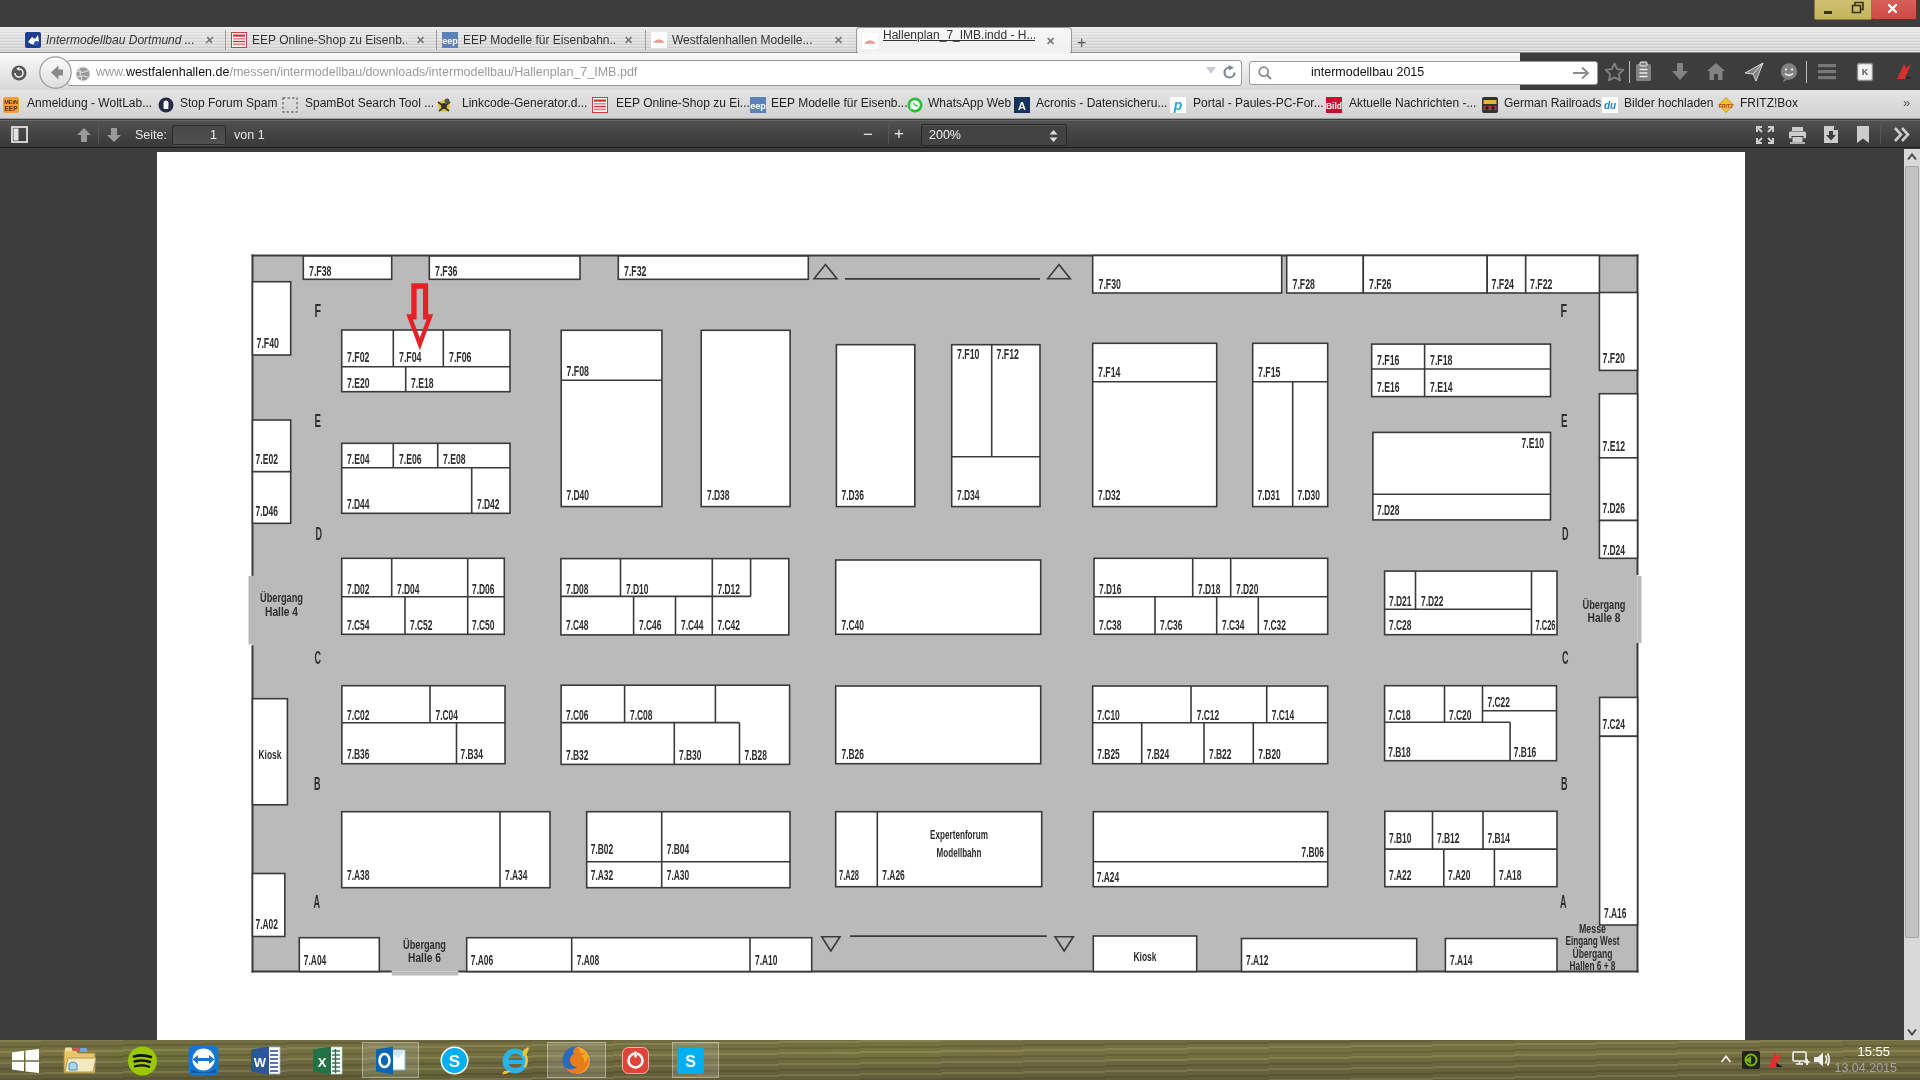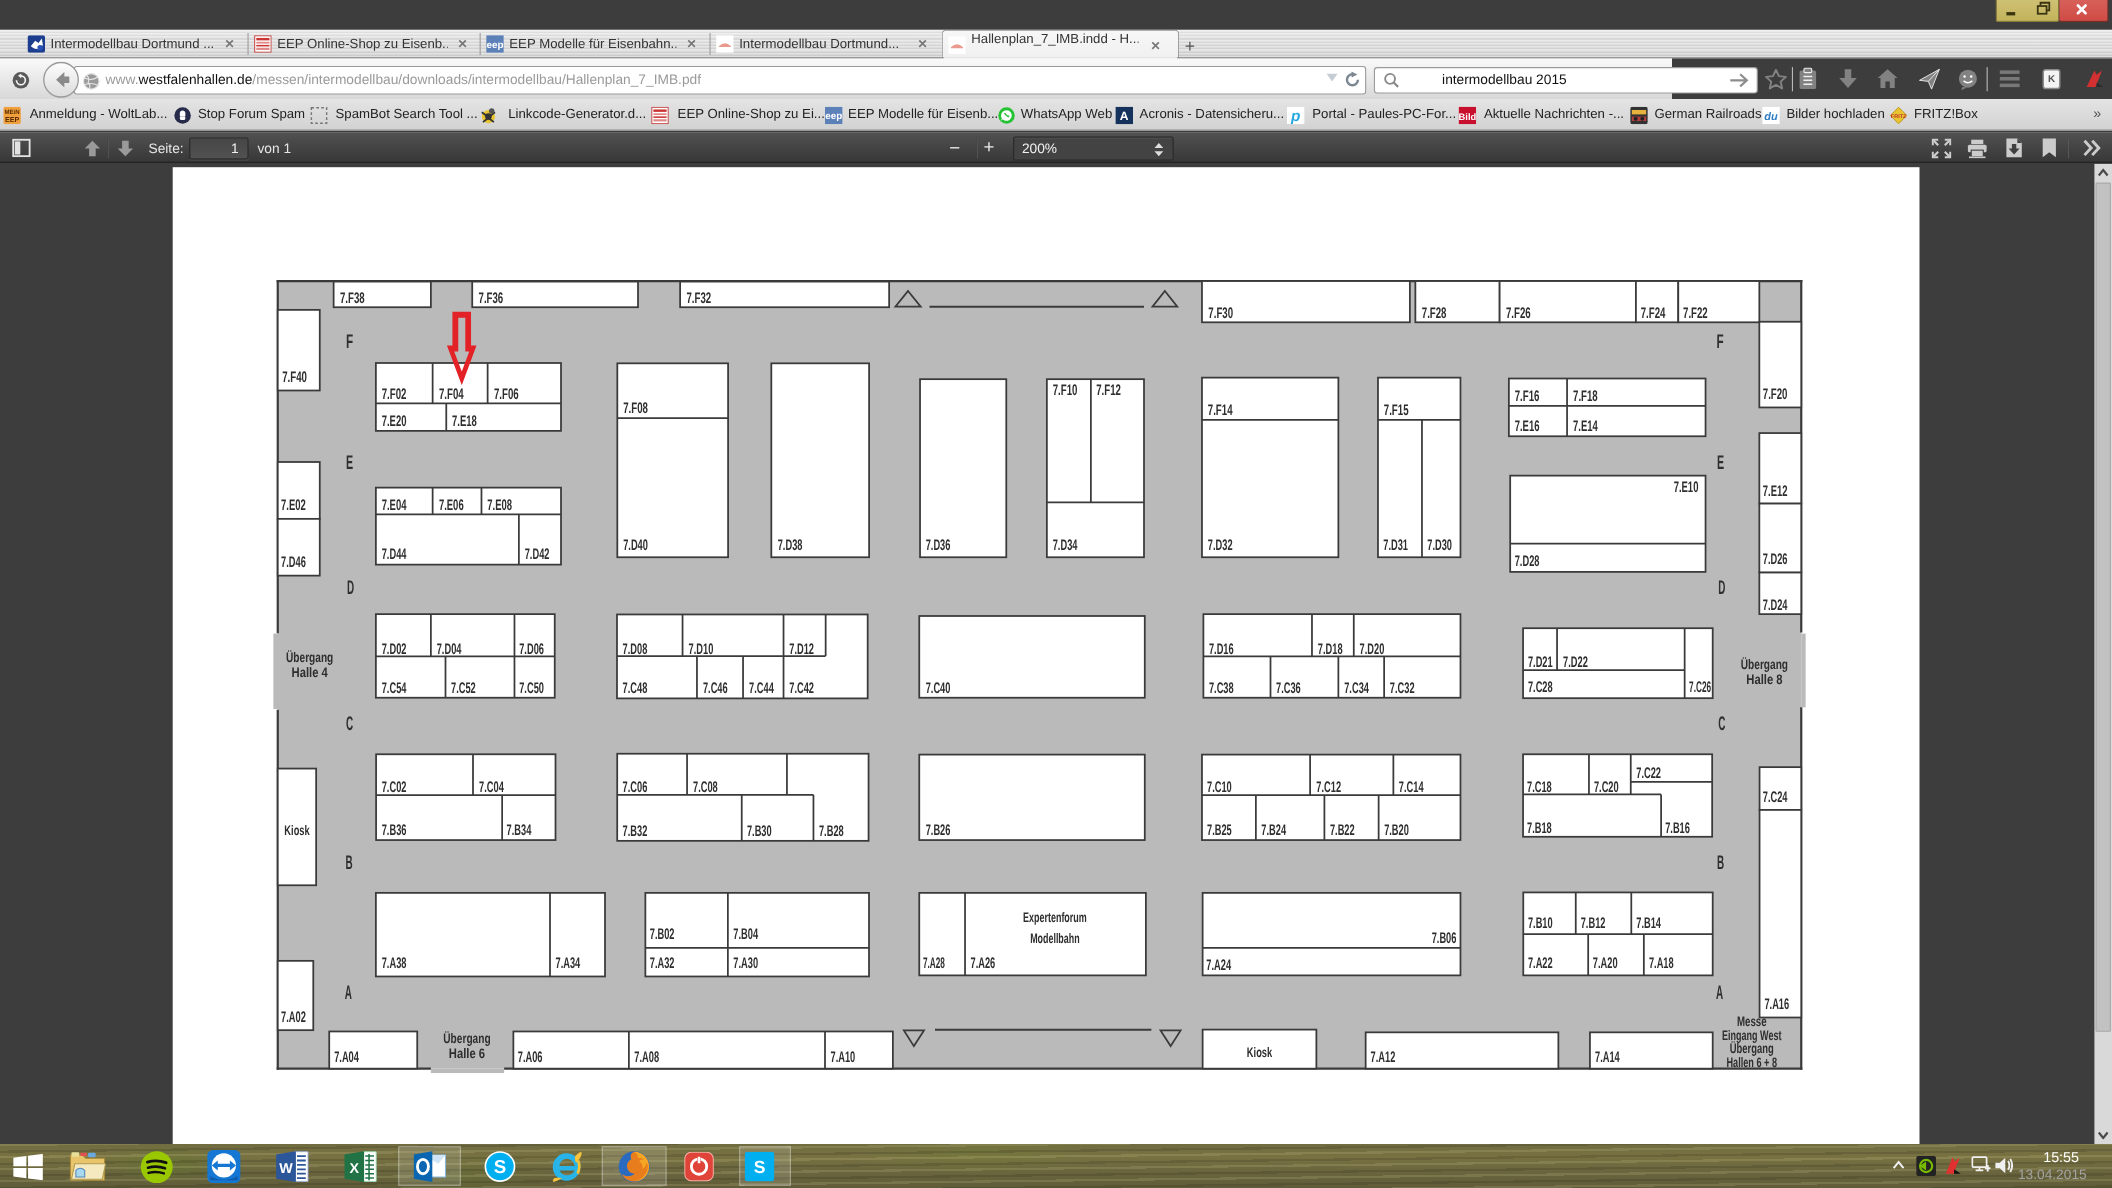--- a/index.html
+++ b/index.html
@@ -69,21 +69,21 @@
     </div><div class="wbtn" style="width:45px;background:linear-gradient(180deg,#d8605a,#cf4a44);border:1px solid #7e2a22;border-left:none;border-top:none;border-radius:0 0 2px 2px;">
       <svg width="43" height="18" style="display:block">
         <path d="M17,5 L24,12 M24,5 L17,12" stroke="#fff" stroke-width="2.4" stroke-linecap="round"></path>
       </svg>
     </div>
   </div>
 
   <div id="tabbar" class="metal">
       <div class="brushed"></div>
 
-    <div class="tab" style="left:20px;width:205px;">
+    <div class="tab" style="left:20px;width:205px;font-style:italic;">
       <svg class="fav" viewBox="0 0 16 16">
           <rect x="0" y="0" width="16" height="16" rx="2" fill="#1d3e8f"></rect>
           <path d="M3,10 L7,5 L10,7 L13,3 L14,9 L11,13 L6,12 Z" fill="#fff"></path>
           <circle cx="11.5" cy="11.5" r="2.5" fill="#2a52b8"></circle>
         </svg>
       <div class="ttl" style="width:152px;">Intermodellbau Dortmund ...</div>
       <div class="cls" style="left:184px;">✕</div>
     </div>
     <div class="tabsep" style="left:225px;"></div>
 
@@ -108,30 +108,30 @@
       <div class="ttl" style="width:152px;">EEP Modelle für Eisenbahn....</div>
       <div class="cls" style="left:187px;">✕</div>
     </div>
     <div class="tabsep" style="left:645px;"></div>
 
     <div class="tab" style="left:646px;width:208px;">
       <svg class="fav" viewBox="0 0 16 16">
           <rect x="0" y="0" width="16" height="16" fill="#fff"></rect>
           <path d="M2.5,10 Q8,4.5 13.5,10 L13.5,10.8 L2.5,10.8 Z" fill="#e89a8d"></path>
         </svg>
-      <div class="ttl" style="width:150px;">Intermodellbau Dortmund...</div>
+      <div class="ttl" style="width:150px;">Westfalenhallen Modelle...</div>
       <div class="cls" style="left:188px;">✕</div>
     </div>
 
     <div class="tab" style="left:856px;width:216px;background:linear-gradient(180deg,#f7f7f7,#f0f0f0);border:1px solid #989898;border-bottom:none;border-radius:4px 4px 0 0;top:0;height:26px;">
       <svg class="fav" viewBox="0 0 16 16" style="top:5px;">
           <rect x="0" y="0" width="16" height="16" fill="#fff"></rect>
           <path d="M2.5,10 Q8,4.5 13.5,10 L13.5,10.8 L2.5,10.8 Z" fill="#e89a8d"></path>
         </svg>
-      <div class="ttl" style="width:152px;top:0;">Hallenplan_7_IMB.indd - H...</div>
+      <div class="ttl" style="width:152px;top:0;text-decoration:underline;">Hallenplan_7_IMB.indd - H...</div>
       <div class="cls" style="left:189px;top:7px;">✕</div>
     </div>
 
     <div style="position:absolute;left:1077px;top:7px;font-size:16px;color:#555;">+</div>
   </div>
   <div id="tabline"></div>
 
   <div style="position:absolute;left:858px;top:52px;width:212px;height:2px;background:#f4f4f4;z-index:3;"></div>
 
   <div id="navbar">

